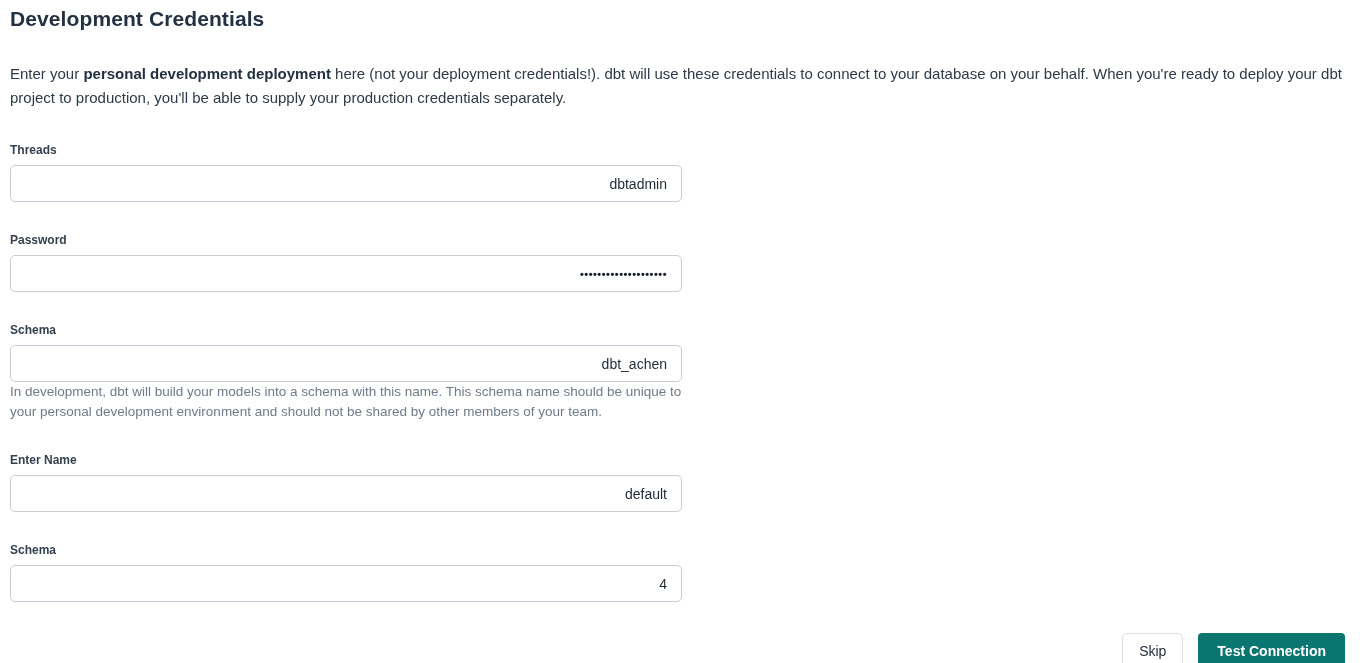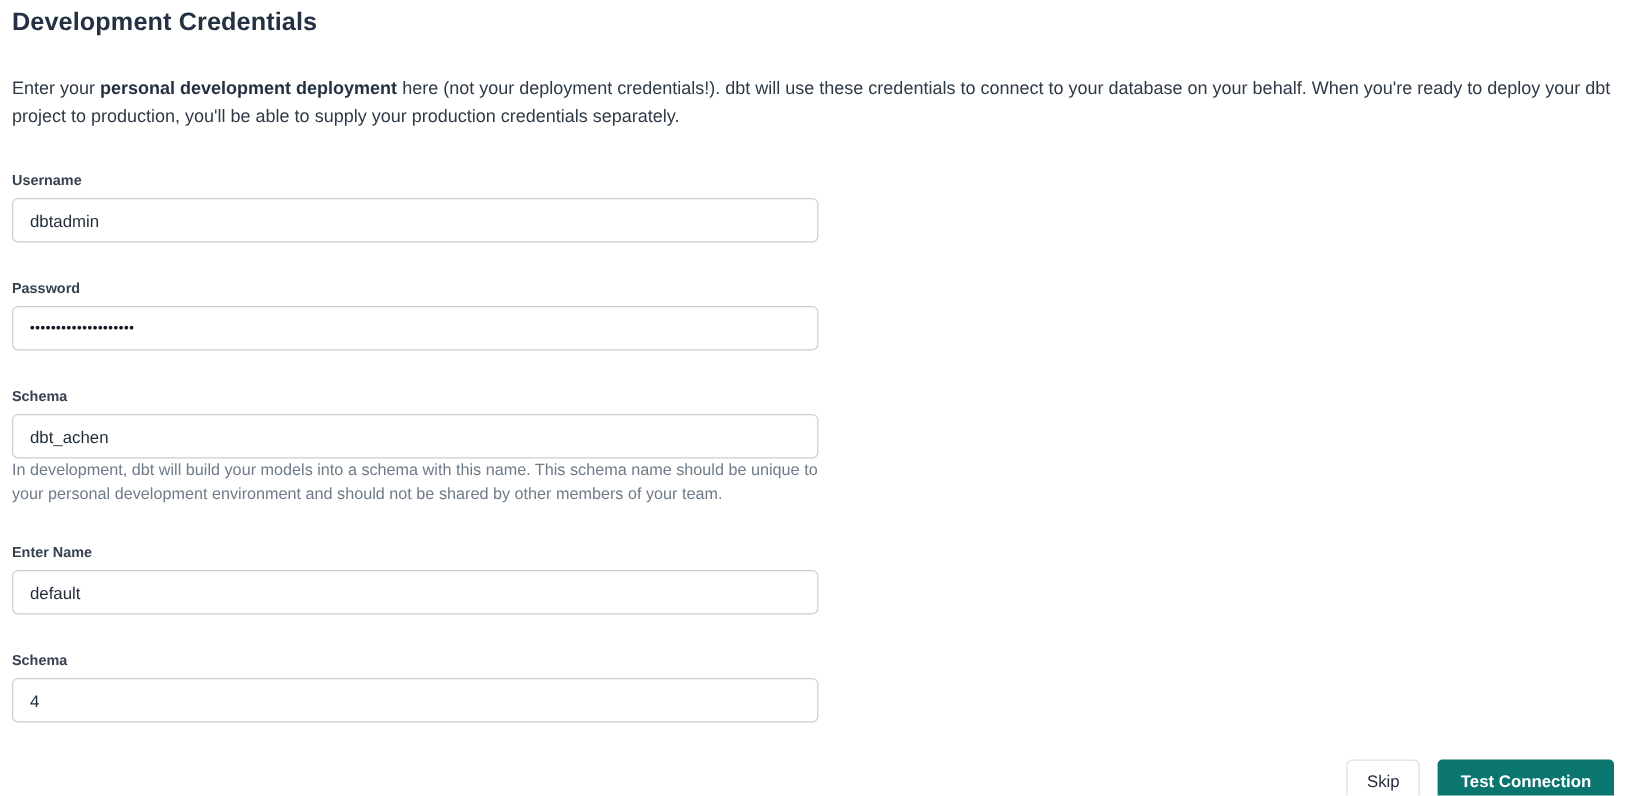--- a/index.html
+++ b/index.html
@@ -43,20 +43,21 @@
     width: 672px;
     height: 37px;
     border: 1px solid #c9ced6;
     border-radius: 5px;
     padding: 0 14px;
     font-family: "Liberation Sans", "DejaVu Sans", sans-serif;
     font-size: 14px;
     color: #1f2a37;
     background: #ffffff;
     outline: none;
+    text-align: right;
   }
   .text-input.password-input {
     font-size: 11px;
     font-weight: bold;
     letter-spacing: 0.5px;
     color: #141c28;
   }
   .field-help {
     width: 672px;
     font-size: 13.5px;
@@ -101,21 +102,21 @@
 
 <div class="page">
 
   <h1 class="page-title">Development Credentials</h1>
 
   <p class="intro"><span>Enter your </span><b>personal development deployment</b><span> here (not your deployment credentials!). dbt will use these credentials to connect to your database on your behalf. When you're ready to deploy your dbt project to production, you'll be able to supply your production credentials separately.</span></p>
 
   <div class="form-area">
 
     <div class="field-group">
-      <label class="field-label">Username</label>
+      <label class="field-label">Threads</label>
       <input type="text" class="text-input" value="dbtadmin" style="">
     </div>
 
     <div class="field-group">
       <label class="field-label">Password</label>
       <input type="text" class="text-input password-input" value="••••••••••••••••••••" style="">
     </div>
 
     <div class="field-group">
       <label class="field-label">Schema</label>

